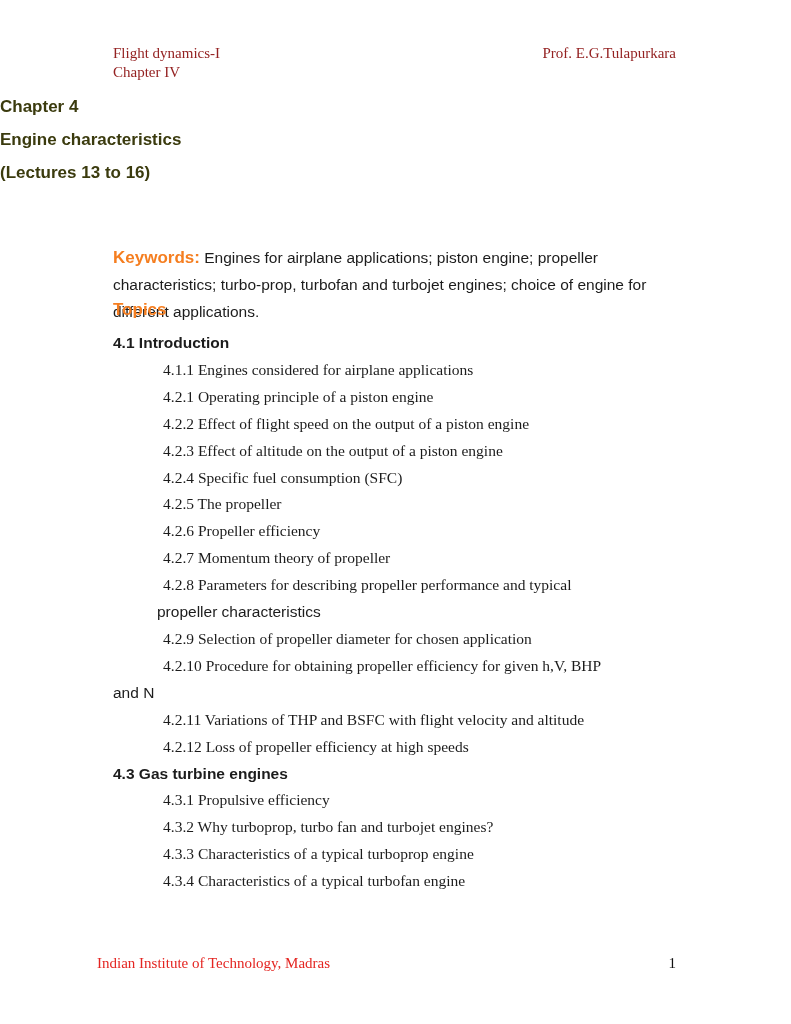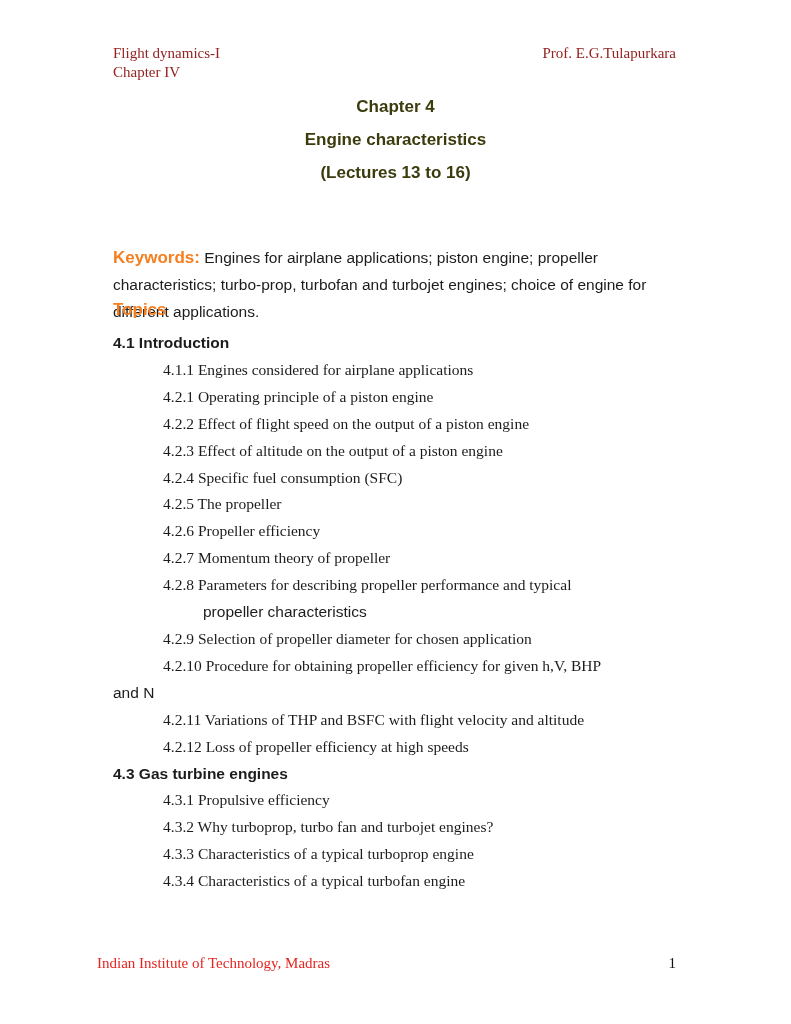--- a/index.html
+++ b/index.html
@@ -21,21 +21,20 @@
   .header-right{
     position:absolute;top:44px;right:115px;
     font-family:"Liberation Serif",serif;
     font-size:15px;line-height:19px;
     color:var(--header_red,#942222);
     text-align:right;
   }
   
   .title-block{
     position:absolute;top:90px;left:0;right:0;
-    text-align:center;
     font-weight:bold;font-size:17px;line-height:33px;
     color:var(--heading_olive,#3b3b0e);
   }
   
   .keywords{
     position:absolute;top:228px;left:113px;width:565px;
     font-size:15.5px;line-height:27px;
   }
   .keywords .kw-label{
     font-weight:bold;font-size:17px;
@@ -46,21 +45,21 @@
     font-weight:bold;font-size:17px;
     color:var(--accent_orange,#f57e20);
   }
   
   .toc{
     position:absolute;top:330px;left:113px;width:600px;
     font-size:15.5px;line-height:26.9px;
   }
   .toc-section{font-weight:bold;}
   .toc-item{margin-left:50px;font-family:Liberation Serif, serif;}
-  .toc-cont{margin-left:90px;}
+  .toc-cont{margin-left:44px;}
   .toc-cont2{}
   
   .footer-left{
     position:absolute;top:955px;left:97px;
     font-family:"Liberation Serif",serif;
     font-size:15px;
     color:var(--footer_red,#e42521);
   }
   .footer-page{
     position:absolute;top:955px;right:115px;

